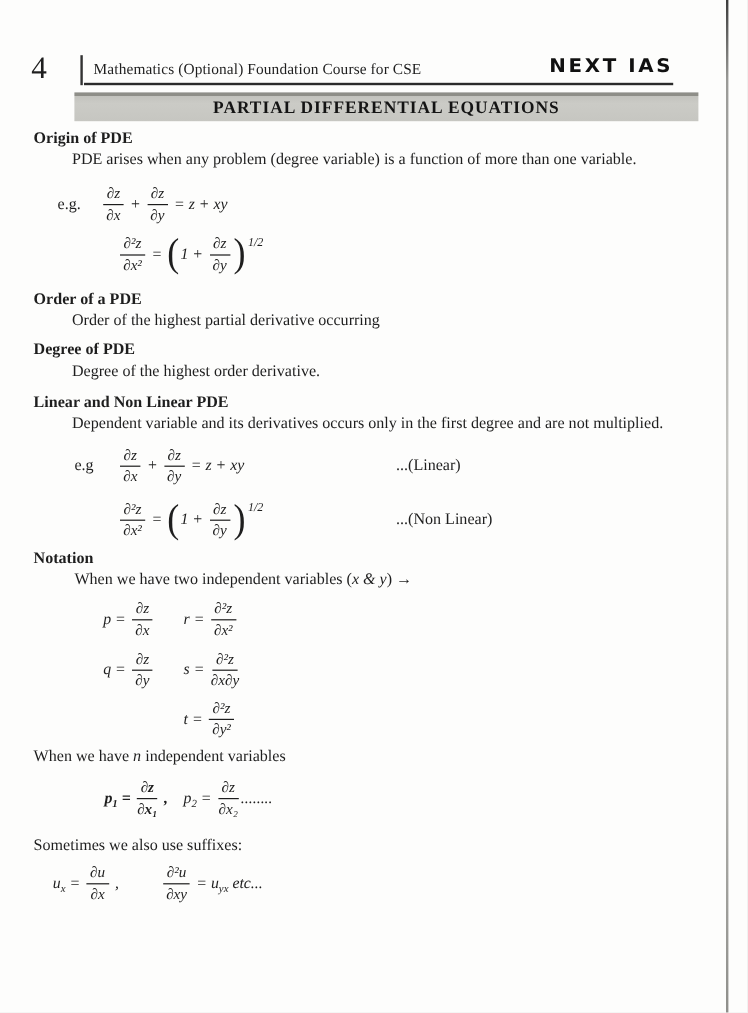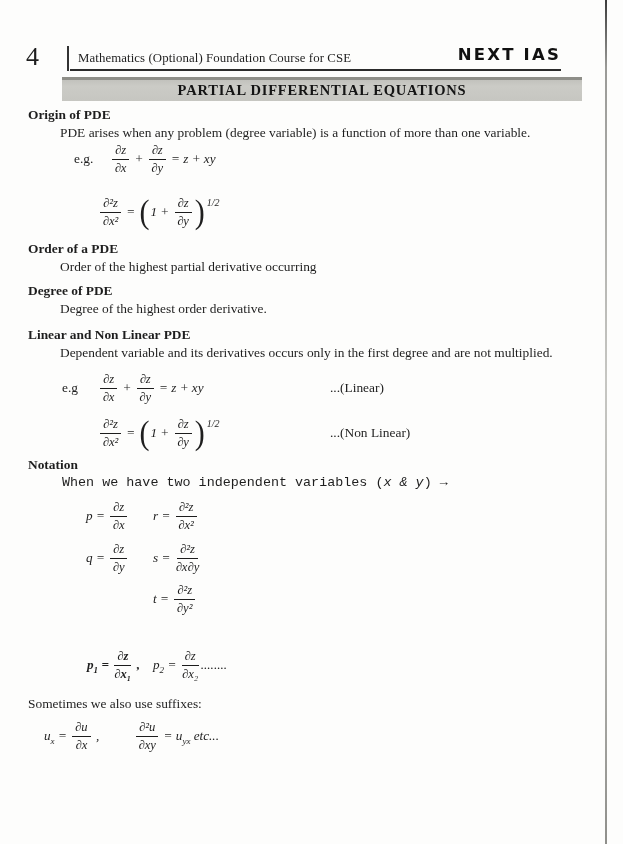--- a/index.html
+++ b/index.html
@@ -66,21 +66,21 @@
   <div class="abs brand">NEXT IAS</div>
   <div class="abs header-rule"></div>
 
   <div class="abs banner">
     <span class="banner-text">PARTIAL DIFFERENTIAL EQUATIONS</span>
   </div>
 
   <div class="abs h" style="left:28px;top:107px;">Origin of PDE</div>
   <div class="abs bt" style="left:60px;top:125px;">PDE arises when any problem (degree variable) is a function of more than one variable.</div>
 
-  <div class="abs eqrow" style="top:138px;height:42px;padding-left:74px;">
+  <div class="abs eqrow" style="top:149px;height:42px;padding-left:48px;">
     <span class="eq-label">e.g.</span>
     <span class="eq">
         <span class="frac">
           <span class="num">∂z</span>
           <span class="den">∂x</span>
         </span>
         <span class="mtxt"> + </span>
         <span class="frac">
           <span class="num">∂z</span>
           <span class="den">∂y</span>
@@ -144,21 +144,21 @@
           <span class="num">∂z</span>
           <span class="den">∂y</span>
         </span>
         <span class="bigp">)</span>
         <span class="sup">1/2</span>
       </span>
     <span class="note">...(Non Linear)</span>
   </div>
 
   <div class="abs h" style="left:28px;top:457px;">Notation</div>
-  <div class="abs bt" style="left:62px;top:475px;font-family:Liberation Mono, monospace;">
+  <div class="abs bt" style="left:62px;top:475px;">
     <span>When we have two independent variables (</span><span class="it">x &amp; y</span><span>) </span><span>→</span>
   </div>
 
   <div class="abs eqrow" style="top:496px;height:40px;padding-left:86px;">
     <span class="col1" style="flex:0 0 67px;">
       <span class="eq">
           <span class="mtxt">p = </span>
           <span class="frac">
             <span class="num">∂z</span>
             <span class="den">∂x</span>
@@ -194,20 +194,23 @@
   <div class="abs eqrow" style="top:578px;height:42px;padding-left:153px;">
     <span class="eq">
         <span class="mtxt">t = </span>
         <span class="frac">
           <span class="num">∂²z</span>
           <span class="den">∂y²</span>
         </span>
       </span>
   </div>
 
+  <div class="abs bt" style="left:28px;top:622px;">
+    <span>When we have </span><span class="it">n</span><span> independent variables</span>
+  </div>
 
   <div class="abs eqrow" style="top:644px;height:42px;padding-left:87px;">
     <span class="col1" style="flex:0 0 66px;font-weight:bold;">
       <span class="eq">
           <span class="msub">p<sub>1</sub></span>
           <span class="mtxt"> = </span>
           <span class="frac">
             <span class="num">∂z</span>
             <span class="den">∂x₁</span>
           </span>

